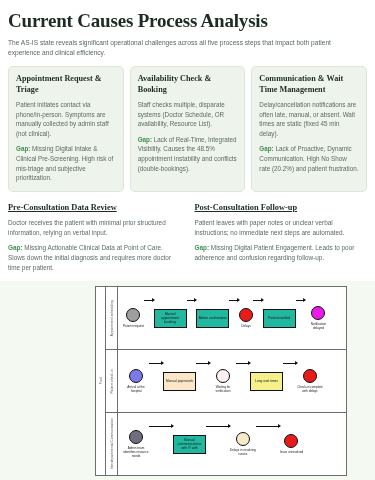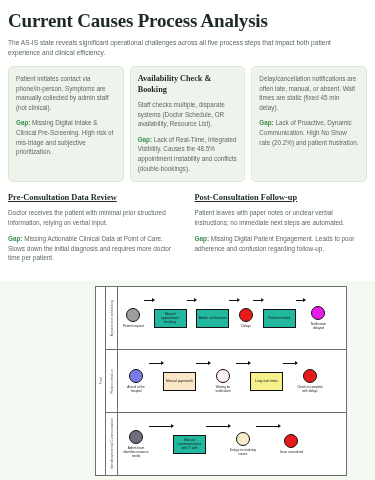--- a/index.html
+++ b/index.html
@@ -144,29 +144,31 @@
 </head>
 <body>
 
 <div class="page">
 
   <h1 class="title">Current Causes Process Analysis</h1>
   <p class="subtitle">The AS-IS state reveals significant operational challenges across all five process steps that impact both patient experience and clinical efficiency.</p>
 
   <div class="cards">
     <div class="card">
+      <h3>Appointment Request &amp; Triage</h3>
       <p>Patient initiates contact via phone/in-person. Symptoms are manually collected by admin staff (not clinical).</p>
       <p class="gap"><span class="gap-label">Gap:</span><span> Missing Digital Intake &amp; Clinical Pre-Screening. High risk of mis-triage and subjective prioritization.</span></p>
     </div>
     <div class="card">
       <h3>Availability Check &amp; Booking</h3>
       <p>Staff checks multiple, disparate systems (Doctor Schedule, OR availability, Resource List).</p>
       <p class="gap"><span class="gap-label">Gap:</span><span> Lack of Real-Time, Integrated Visibility. Causes the 48.5% appointment instability and conflicts (double-bookings).</span></p>
     </div>
     <div class="card">
+      <h3>Communication &amp; Wait Time Management</h3>
       <p>Delay/cancellation notifications are often late, manual, or absent. Wait times are static (fixed 45 min delay).</p>
       <p class="gap"><span class="gap-label">Gap:</span><span> Lack of Proactive, Dynamic Communication. High No Show rate (20.2%) and patient frustration.</span></p>
     </div>
   </div>
 
   <div class="rows">
     <div class="rowcol">
       <h3>Pre-Consultation Data Review</h3>
       <p>Doctor receives the patient with minimal prior structured information, relying on verbal input.</p>
       <p class="gap"><span class="gap-label">Gap:</span><span> Missing Actionable Clinical Data at Point of Care. Slows down the initial diagnosis and requires more doctor time per patient.</span></p>

